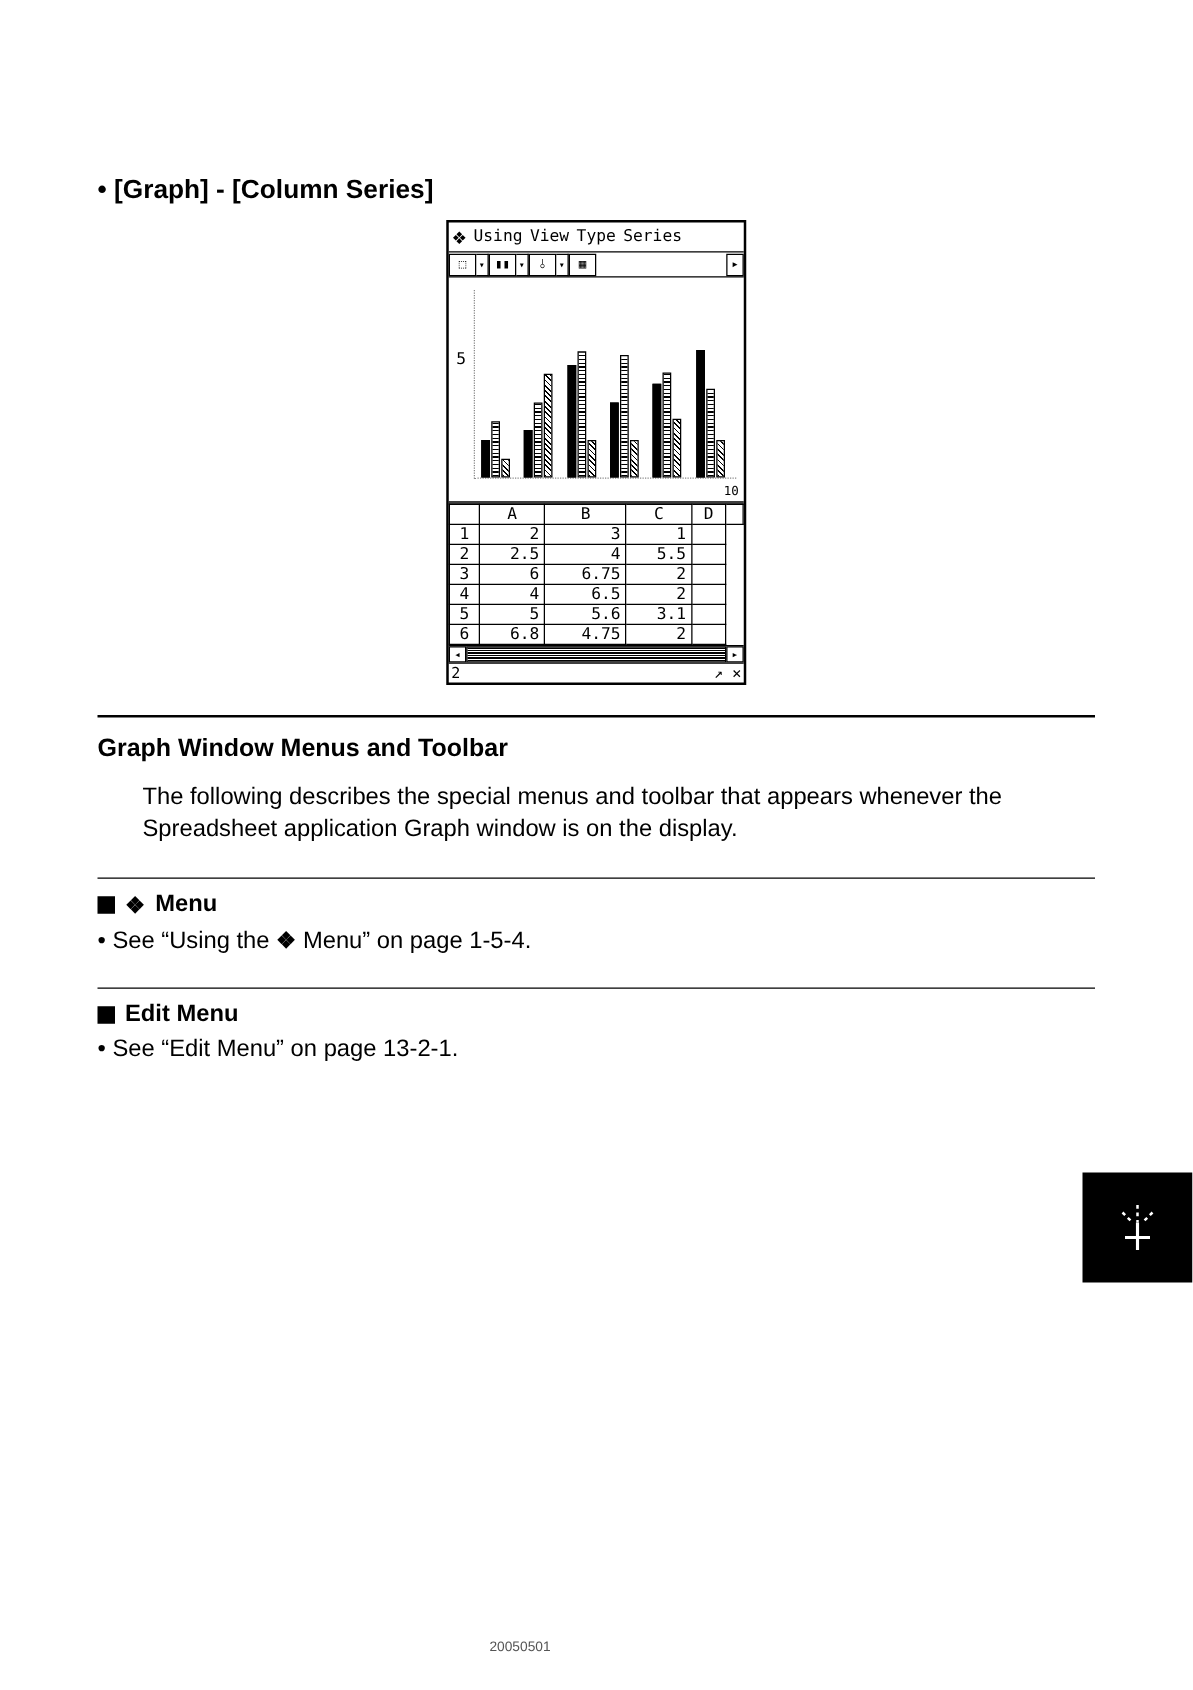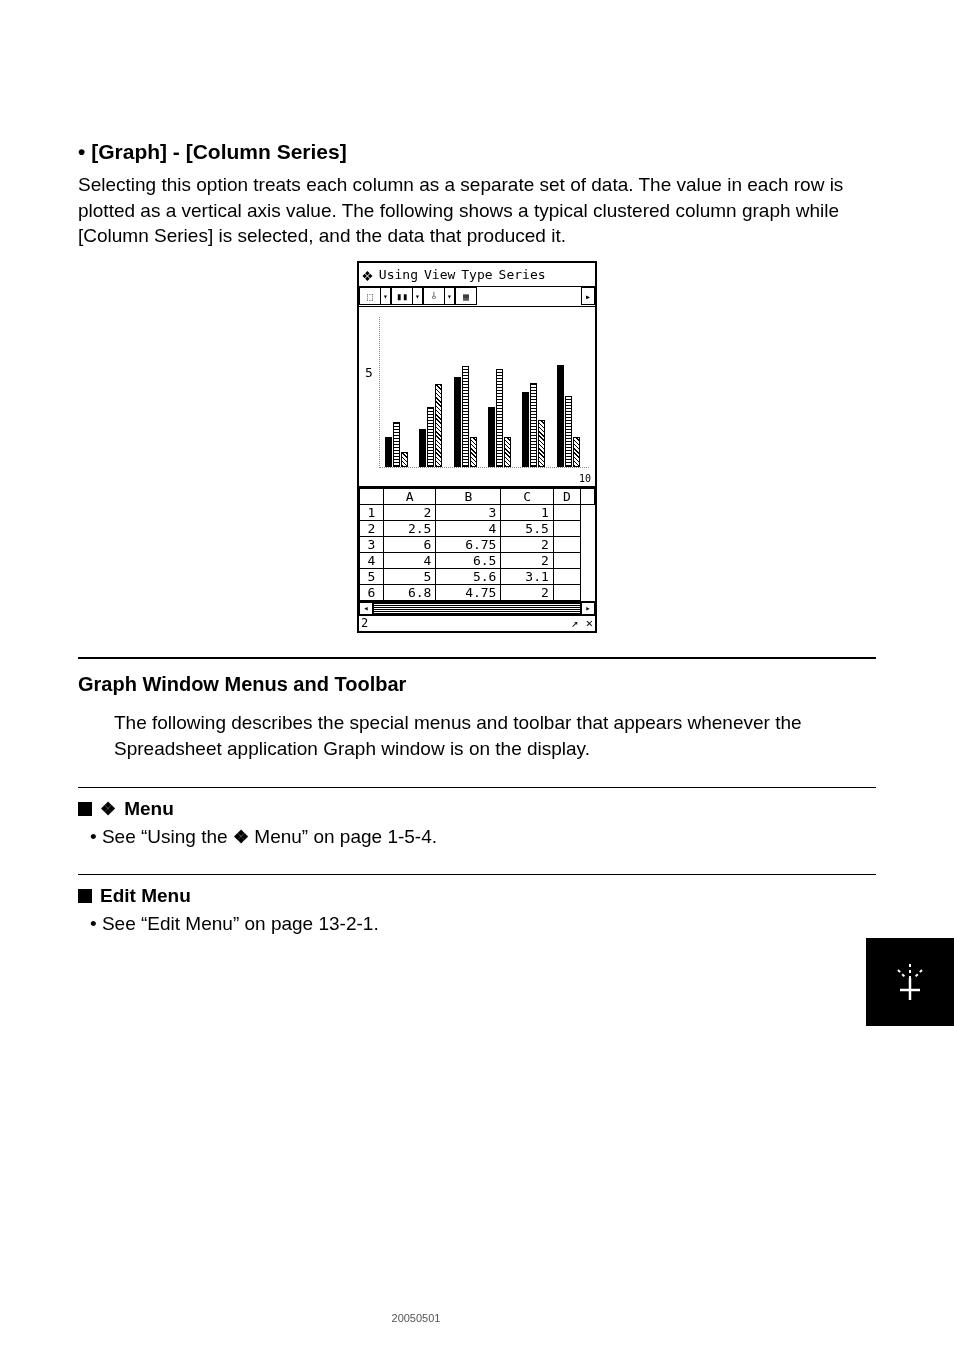--- a/index.html
+++ b/index.html
@@ -56,21 +56,21 @@
 
   hr.section { border: none; border-top: 2px solid #000; margin: 18px 0 14px 0; }
   hr.thin { border: none; border-top: 1.5px solid #000; margin: 26px 0 10px 0; }
 
   .h2 { font-size: 20px; font-weight: bold; margin-bottom: 14px; }
   .indent { margin-left: 36px; }
 
   .sub-h { font-size: 19px; font-weight: bold; display: flex; align-items: center; gap: 8px; margin: 4px 0 6px 0; }
   .black-sq { display:inline-block; width:14px; height:14px; background:#000; }
   .os-icon { font-size: 18px; font-weight: bold; }
-  .bullet-line { font-size: 19px; margin-left: 12px; }
+  .bullet-line { font-size: 19px; margin-left: 0; }
 
   .side-tab {
     position: absolute; right: 0; top: 938px;
     width: 88px; height: 88px; background: #000;
     display:flex;align-items:center;justify-content:center;color:#fff;font-size:30px;
   }
 
   .footer { position: absolute; bottom: 28px; left: 0; width: 832px; text-align: center; font-size: 11px; color: #555; }
 </style>
 </head>
@@ -78,21 +78,20 @@
 
 <div class="page">
 
 
   <div class="content">
 
     <div class="h-bullet">
       <span>•</span>
       <span>[Graph] - [Column Series]</span>
     </div>
-    <p class="body-text">Selecting this option treats each column as a separate set of data. The value in each row is plotted as a vertical axis value.  The following shows a typical clustered column graph while [Column Series] is selected, and the data that produced it.</p>
 
     <div class="calc-screenshot">
       <div class="menubar">
         <span class="os-icon">❖</span>
         <span>Using</span>
         <span>View</span>
         <span>Type</span>
         <span>Series</span>
       </div>
       <div class="toolbar">

